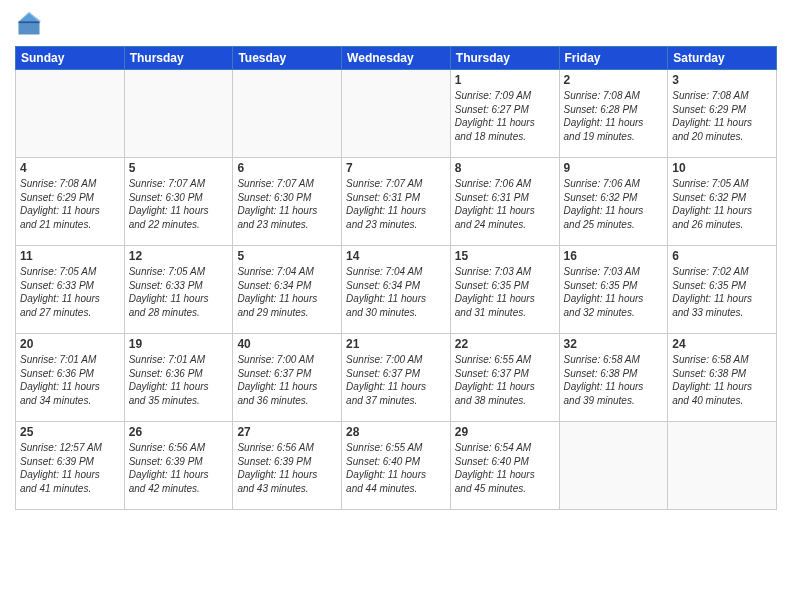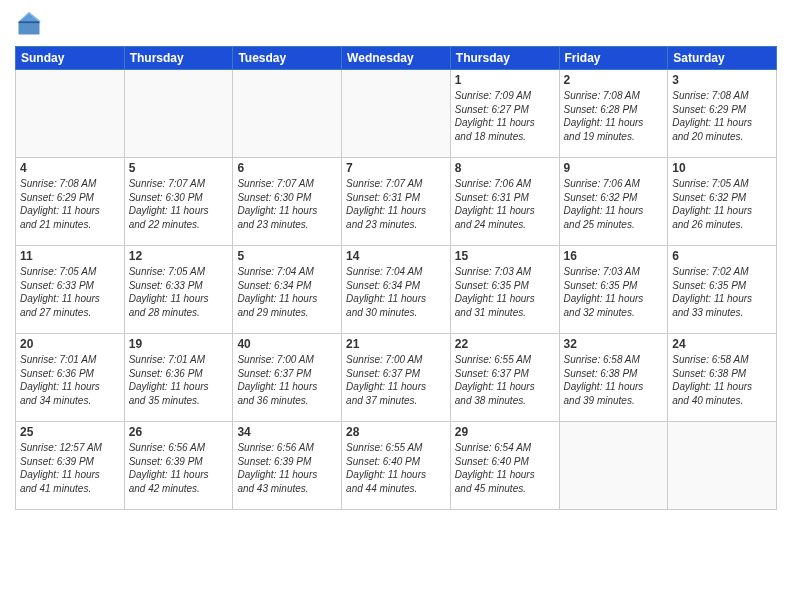--- a/index.html
+++ b/index.html
@@ -320,21 +320,21 @@
 and 41 minutes.</div>
           </td>
           <td>
             <div class="day-num">26</div>
             <div class="day-info" style="white-space: pre-line;">Sunrise: 6:56 AM
 Sunset: 6:39 PM
 Daylight: 11 hours
 and 42 minutes.</div>
           </td>
           <td>
-            <div class="day-num">34</div>
+            <div class="day-num">27</div>
             <div class="day-info" style="white-space: pre-line;">Sunrise: 6:56 AM
 Sunset: 6:39 PM
 Daylight: 11 hours
 and 43 minutes.</div>
           </td>
           <td>
             <div class="day-num">28</div>
             <div class="day-info" style="white-space: pre-line;">Sunrise: 6:55 AM
 Sunset: 6:40 PM
 Daylight: 11 hours

